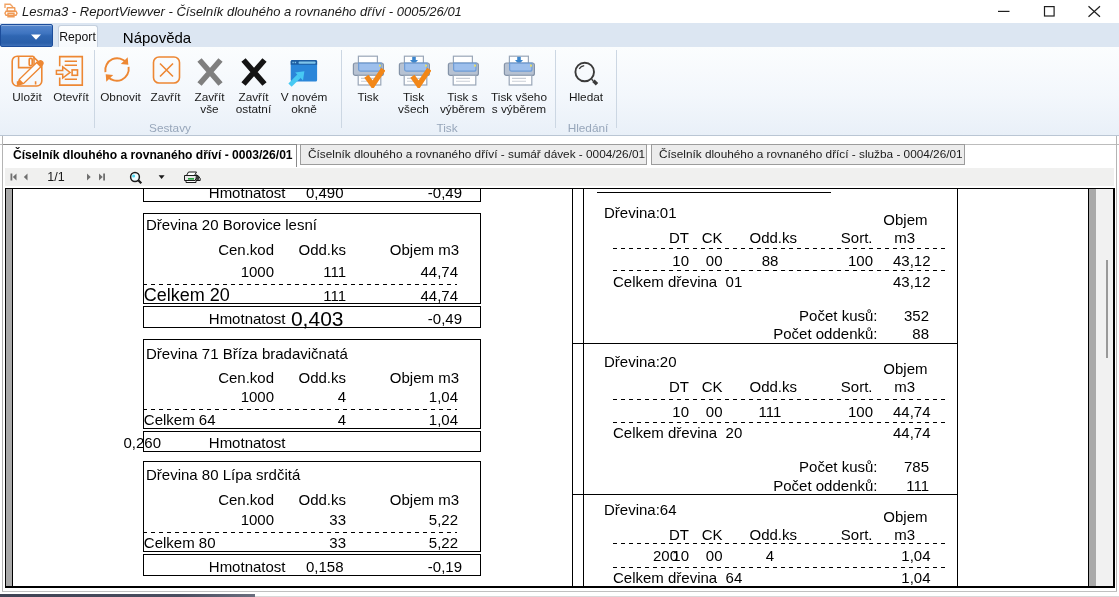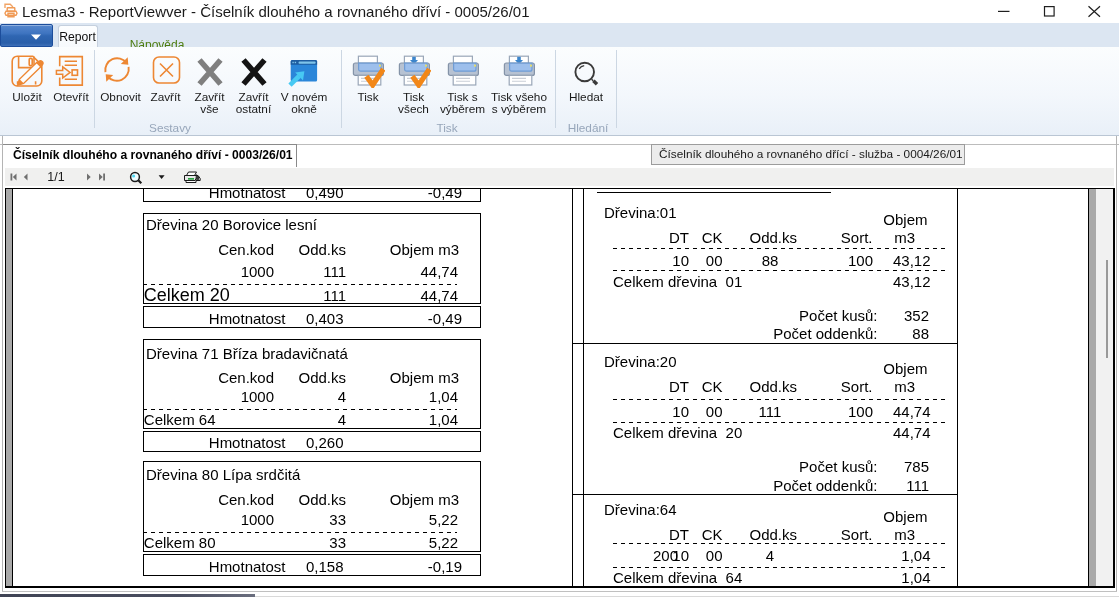--- a/index.html
+++ b/index.html
@@ -6,35 +6,35 @@
 </style></head><body>
 <div id="win">
 <svg style="position:absolute;left:3px;top:2px;width:16px;height:16px;" viewBox="0 0 16 16">
 <g fill="none" stroke="#f09a55" stroke-width="1.4">
         <path d="M2,6 V2.2 H7.2 L9.5,4.5 V6" opacity="0.9"></path>
         <rect x="4.2" y="5.8" width="7.6" height="3.4" rx="0.5"></rect>
         <path d="M3,9.2 h10 l1,2 -1,2 h-10 l-1,-2 z"></path>
         <path d="M5,11.2 h6 v3.6 h-6 z"></path>
       </g>
     </svg>
-<div style="position:absolute;left:22px;top:4px;width:900px;height:16px;font-size:15px;line-height:16px;color:#1a1a1a;">Lesma3 - ReportViewver - Číselník dlouhého a rovnaného dříví - 0005/26/01</div>
+<div style="position:absolute;left:22px;top:4px;width:900px;height:16px;font-size:13px;line-height:16px;color:#1a1a1a;font-style:italic;">Lesma3 - ReportViewver - Číselník dlouhého a rovnaného dříví - 0005/26/01</div>
 <svg style="position:absolute;left:990px;top:0px;width:130px;height:22px;" viewBox="0 0 130 22">
 <g stroke="#1f1f1f" stroke-width="1.2" fill="none">
         <path d="M8,11.4 H19.5"></path>
         <rect x="54.5" y="6.6" width="9.6" height="9.4"></rect>
         <path d="M98.5,6.2 L110,16.8 M110,6.2 L98.5,16.8"></path>
       </g>
     </svg>
 <div style="position:absolute;left:0px;top:23px;width:1119px;height:24px;background:#dce6f2;"></div>
 <div style="position:absolute;left:0px;top:24px;width:52.5px;height:22.6px;background:linear-gradient(#5687cd 0%,#3e74c0 40%,#2f66b2 52%,#2a5fa9 85%,#3e70b8 100%);border:1px solid #1c4d9b;border-radius:2px;box-shadow:inset 0 1px 0 rgba(255,255,255,0.35);"></div>
 <svg style="position:absolute;left:31px;top:34px;width:10px;height:6px;" viewBox="0 0 10 6">
       <polygon points="0,0.5 10,0.5 5,5.8" fill="#fff"></polygon>
     </svg>
 <div style="position:absolute;left:57.5px;top:24.5px;width:40px;height:23px;background:linear-gradient(#fdfeff,#f6f9fc);border:1px solid #c5d0de;border-bottom:none;border-radius:3px 3px 0 0;font-size:12.2px;text-align:center;line-height:22px;color:#111;">Report</div>
-<div style="position:absolute;left:118px;top:34px;width:78px;height:23px;font-size:12px;text-align:center;line-height:23px;color:#4d7c0f;">Nápověda</div>
+<div style="position:absolute;left:118px;top:26px;width:78px;height:23px;font-size:15px;text-align:center;line-height:23px;color:#000000;">Nápověda</div>
 <div style="position:absolute;left:0px;top:47px;width:1119px;height:88px;background:linear-gradient(#fbfdfe 0%,#f3f7fc 55%,#e9f0f8 100%);"></div>
 <div style="position:absolute;left:0px;top:134.8px;width:1119px;height:1.2px;background:#bac6d4;"></div>
 <div style="position:absolute;left:94px;top:50px;width:1px;height:78px;background:#ccd7e3;"></div>
 <div style="position:absolute;left:341px;top:50px;width:1px;height:78px;background:#ccd7e3;"></div>
 <div style="position:absolute;left:554.5px;top:50px;width:1px;height:78px;background:#ccd7e3;"></div>
 <div style="position:absolute;left:616px;top:50px;width:1px;height:78px;background:#ccd7e3;"></div>
 <div style="position:absolute;left:120px;top:120.5px;width:100px;height:13px;font-size:11.8px;color:#97a6ba;text-align:center;">Sestavy</div>
 <div style="position:absolute;left:397px;top:120.5px;width:100px;height:13px;font-size:11.8px;color:#97a6ba;text-align:center;">Tisk</div>
 <div style="position:absolute;left:538px;top:120.5px;width:100px;height:13px;font-size:11.8px;color:#97a6ba;text-align:center;">Hledání</div>
 <svg style="position:absolute;left:10px;top:54px;width:34px;height:34px;" viewBox="0 0 34 34">
@@ -141,20 +141,21 @@
 <svg style="position:absolute;left:569px;top:54px;width:34px;height:34px;" viewBox="0 0 34 34">
       <g fill="none" stroke="#3a3a3a">
         <circle cx="15.7" cy="18" r="9.3" stroke-width="1.9"></circle>
         <path d="M10.2,14.8 A6.8,6.8 0 0 1 15.2,11.6" stroke-width="1.3"></path>
         <path d="M22.6,25.2 l1.6,1.6" stroke-width="1.5"></path>
         <path d="M24.4,26.7 l3.6,3.6" stroke-width="3.4"></path>
       </g>
     </svg>
 <div style="position:absolute;left:557.0px;top:90.5px;width:58px;height:26px;font-size:11.8px;line-height:12.6px;text-align:center;color:#1a1a1a;">Hledat</div>
 <div style="position:absolute;left:0px;top:143.7px;width:1119px;height:0.8px;background:#bcbcbc;"></div>
+<div style="position:absolute;left:300px;top:144.4px;width:347px;height:20.2px;background:#ececec;border:1px solid #9c9c9c;font-size:11.8px;line-height:18.5px;color:#1a1a1a;padding-left:7px;white-space:pre;">Číselník dlouhého a rovnaného dříví - sumář dávek - 0004/26/01</div>
 <div style="position:absolute;left:651px;top:144.4px;width:314px;height:20.2px;background:#ececec;border:1px solid #9c9c9c;font-size:11.8px;line-height:18.5px;color:#1a1a1a;padding-left:7px;white-space:pre;">Číselník dlouhého a rovnaného dřící - služba - 0004/26/01</div>
 <div style="position:absolute;left:2px;top:143.7px;width:295px;height:23px;background:#fff;border:1px solid #8a8a8a;border-bottom:none;font-size:12.1px;font-weight:bold;line-height:21px;color:#000;padding-left:10px;white-space:pre;">Číselník dlouhého a rovnaného dříví - 0003/26/01</div>
 <div style="position:absolute;left:4.5px;top:168px;width:1109px;height:17.7px;background:#f0f0ef;"></div>
 <svg style="position:absolute;left:0px;top:168px;width:210px;height:18px;" viewBox="0 0 210 18">
 <g fill="#6f6f6f">
 <rect x="10.5" y="5.5" width="1.8" height="7"></rect>
         <polygon points="16.5,5.5 16.5,12.5 12.8,9"></polygon>
 <polygon points="27.5,5.5 27.5,12.5 23.8,9"></polygon>
 <polygon points="87,5.5 87,12.5 90.7,9"></polygon>
 <polygon points="99,5.5 99,12.5 102.7,9"></polygon>
@@ -194,37 +195,37 @@
 <div style="position:absolute;left:126px;top:241.8px;width:220px;font-size:15px;line-height:15px;text-align:right;white-space:pre;">Odd.ks</div>
 <div style="position:absolute;left:239px;top:241.8px;width:220px;font-size:15px;line-height:15px;text-align:right;white-space:pre;">Objem m3</div>
 <div style="position:absolute;left:54px;top:264.3px;width:220px;font-size:15px;line-height:15px;text-align:right;white-space:pre;">1000</div>
 <div style="position:absolute;left:126px;top:264.3px;width:220px;font-size:15px;line-height:15px;text-align:right;white-space:pre;">111</div>
 <div style="position:absolute;left:238px;top:264.3px;width:220px;font-size:15px;line-height:15px;text-align:right;white-space:pre;">44,74</div>
 <div style="position:absolute;left:143.2px;top:284px;width:314px;height:1px;background:repeating-linear-gradient(90deg,#000 0 4px,transparent 4px 8px);"></div>
 <div style="position:absolute;left:143.8px;top:287.8px;font-size:18px;line-height:15px;white-space:pre;">Celkem 20</div>
 <div style="position:absolute;left:126px;top:287.8px;width:220px;font-size:15px;line-height:15px;text-align:right;white-space:pre;">111</div>
 <div style="position:absolute;left:238px;top:287.8px;width:220px;font-size:15px;line-height:15px;text-align:right;white-space:pre;">44,74</div>
 <div style="position:absolute;left:65.5px;top:310.8px;width:220px;font-size:15px;line-height:15px;text-align:right;white-space:pre;">Hmotnatost</div>
-<div style="position:absolute;left:123.5px;top:310.8px;width:220px;font-size:15px;line-height:15px;text-align:right;white-space:pre;">0,403</div>
+<div style="position:absolute;left:123.5px;top:310.8px;width:220px;font-size:21px;line-height:15px;text-align:right;white-space:pre;">0,403</div>
 <div style="position:absolute;left:242px;top:310.8px;width:220px;font-size:15px;line-height:15px;text-align:right;white-space:pre;">-0,49</div>
 <div style="position:absolute;left:143.2px;top:338.8px;width:338.0px;height:90.29999999999998px;border:1.4px solid #000;"></div>
 <div style="position:absolute;left:143.2px;top:431px;width:338.0px;height:21.20000000000001px;border:1.4px solid #000;"></div>
 <div style="position:absolute;left:146px;top:345.8px;font-size:15px;line-height:15px;white-space:pre;">Dřevina 71 Bříza bradavičnatá</div>
 <div style="position:absolute;left:54px;top:370.3px;width:220px;font-size:15px;line-height:15px;text-align:right;white-space:pre;">Cen.kod</div>
 <div style="position:absolute;left:126px;top:370.3px;width:220px;font-size:15px;line-height:15px;text-align:right;white-space:pre;">Odd.ks</div>
 <div style="position:absolute;left:239px;top:370.3px;width:220px;font-size:15px;line-height:15px;text-align:right;white-space:pre;">Objem m3</div>
 <div style="position:absolute;left:54px;top:388.8px;width:220px;font-size:15px;line-height:15px;text-align:right;white-space:pre;">1000</div>
 <div style="position:absolute;left:126px;top:388.8px;width:220px;font-size:15px;line-height:15px;text-align:right;white-space:pre;">4</div>
 <div style="position:absolute;left:238px;top:388.8px;width:220px;font-size:15px;line-height:15px;text-align:right;white-space:pre;">1,04</div>
 <div style="position:absolute;left:143.2px;top:409px;width:314px;height:1px;background:repeating-linear-gradient(90deg,#000 0 4px,transparent 4px 8px);"></div>
 <div style="position:absolute;left:143.8px;top:412.3px;font-size:15px;line-height:15px;white-space:pre;">Celkem 64</div>
 <div style="position:absolute;left:126px;top:412.3px;width:220px;font-size:15px;line-height:15px;text-align:right;white-space:pre;">4</div>
 <div style="position:absolute;left:238px;top:412.3px;width:220px;font-size:15px;line-height:15px;text-align:right;white-space:pre;">1,04</div>
 <div style="position:absolute;left:65.5px;top:434.8px;width:220px;font-size:15px;line-height:15px;text-align:right;white-space:pre;">Hmotnatost</div>
-<div style="position:absolute;left:123.5px;top:434.8px;width:220px;font-size:15px;line-height:15px;text-align:right;white-space:pre;">0,260</div>
+<div style="position:absolute;left:123.5px;top:434.8px;width:220px;font-size:15px;line-height:15px;white-space:pre;">0,260</div>
 <div style="position:absolute;left:143.2px;top:460.7px;width:338.0px;height:91.70000000000002px;border:1.4px solid #000;"></div>
 <div style="position:absolute;left:143.2px;top:554.3px;width:338.0px;height:21.4px;border:1.4px solid #000;"></div>
 <div style="position:absolute;left:146px;top:466.8px;font-size:15px;line-height:15px;white-space:pre;">Dřevina 80 Lípa srdčitá</div>
 <div style="position:absolute;left:54px;top:491.8px;width:220px;font-size:15px;line-height:15px;text-align:right;white-space:pre;">Cen.kod</div>
 <div style="position:absolute;left:126px;top:491.8px;width:220px;font-size:15px;line-height:15px;text-align:right;white-space:pre;">Odd.ks</div>
 <div style="position:absolute;left:239px;top:491.8px;width:220px;font-size:15px;line-height:15px;text-align:right;white-space:pre;">Objem m3</div>
 <div style="position:absolute;left:54px;top:512.3px;width:220px;font-size:15px;line-height:15px;text-align:right;white-space:pre;">1000</div>
 <div style="position:absolute;left:126px;top:512.3px;width:220px;font-size:15px;line-height:15px;text-align:right;white-space:pre;">33</div>
 <div style="position:absolute;left:238px;top:512.3px;width:220px;font-size:15px;line-height:15px;text-align:right;white-space:pre;">5,22</div>
 <div style="position:absolute;left:143.2px;top:532px;width:314px;height:1px;background:repeating-linear-gradient(90deg,#000 0 4px,transparent 4px 8px);"></div>

